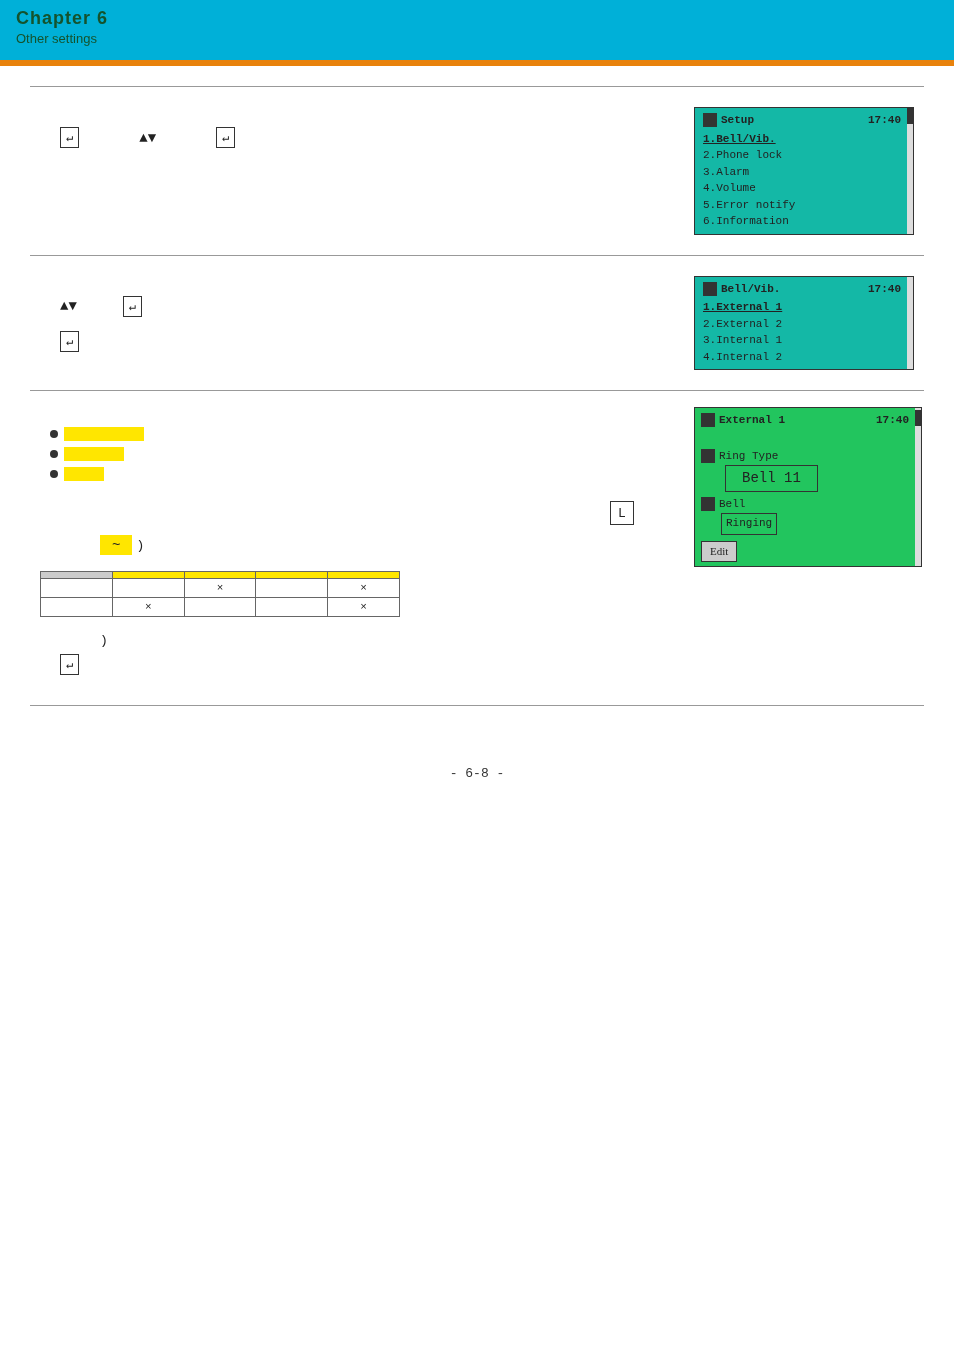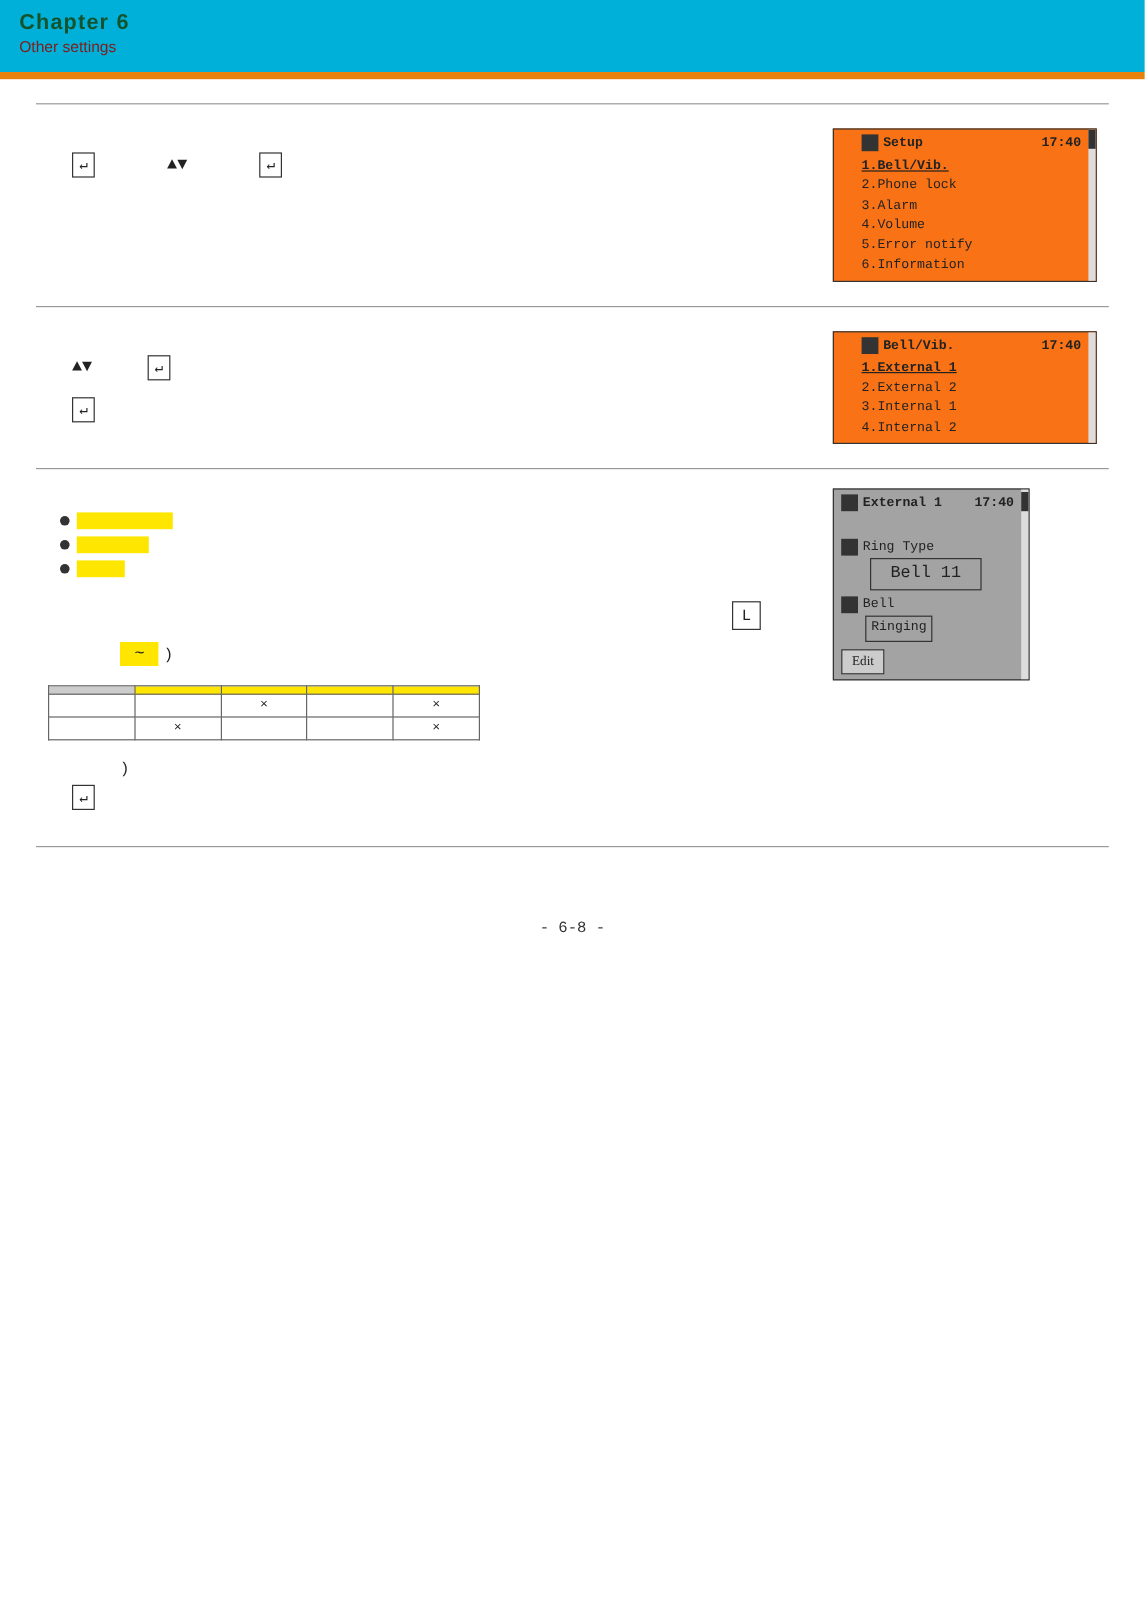--- a/index.html
+++ b/index.html
@@ -24,21 +24,21 @@
       background: #00b0d8;
     }
     .chapter-label {
       color: #14532d;
       font-size: 18px;
       font-weight: bold;
       font-family: Arial, sans-serif;
       letter-spacing: 1px;
     }
     .chapter-sub {
-      color: #7f1d1d;
+      color: #14532d;
       font-size: 13px;
       font-family: Arial, sans-serif;
       margin-top: 2px;
     }
 
     
     .orange-bar {
       height: 6px;
       background: #e8820c;
       width: 100%;
@@ -69,22 +69,22 @@
     }
 
     .right-col {
       width: 220px;
       flex-shrink: 0;
     }
 
     
     .screen-box {
       border: 1.5px solid #333;
-      background: #f97316;
-      padding: 4px 23px;
+      background: #14b8a6;
+      padding: 4px 8px;
       font-size: 11px;
       font-family: 'Courier New', monospace;
       line-height: 1.5;
       min-width: 180px;
     }
     .screen-header {
       display: flex;
       justify-content: space-between;
       font-weight: bold;
       border-bottom: none;
@@ -251,26 +251,26 @@
     }
 
     .section-3-right {
       width: 220px;
       flex-shrink: 0;
       padding-top: 0;
     }
 
     .screen-box-2 {
       border: 1.5px solid #333;
-      background: #a3a3a3;
+      background: #22c55e;
       padding: 4px 6px;
       font-size: 11px;
       font-family: 'Courier New', monospace;
       line-height: 1.6;
-      width: 164px;
+      width: 228px;
       position: relative;
     }
   </style>
 </head>
 <body>
 
 <div class="header">
   <div class="header-inner">
     <div class="chapter-label">Chapter 6</div>
     <div class="chapter-sub">Other settings</div>

